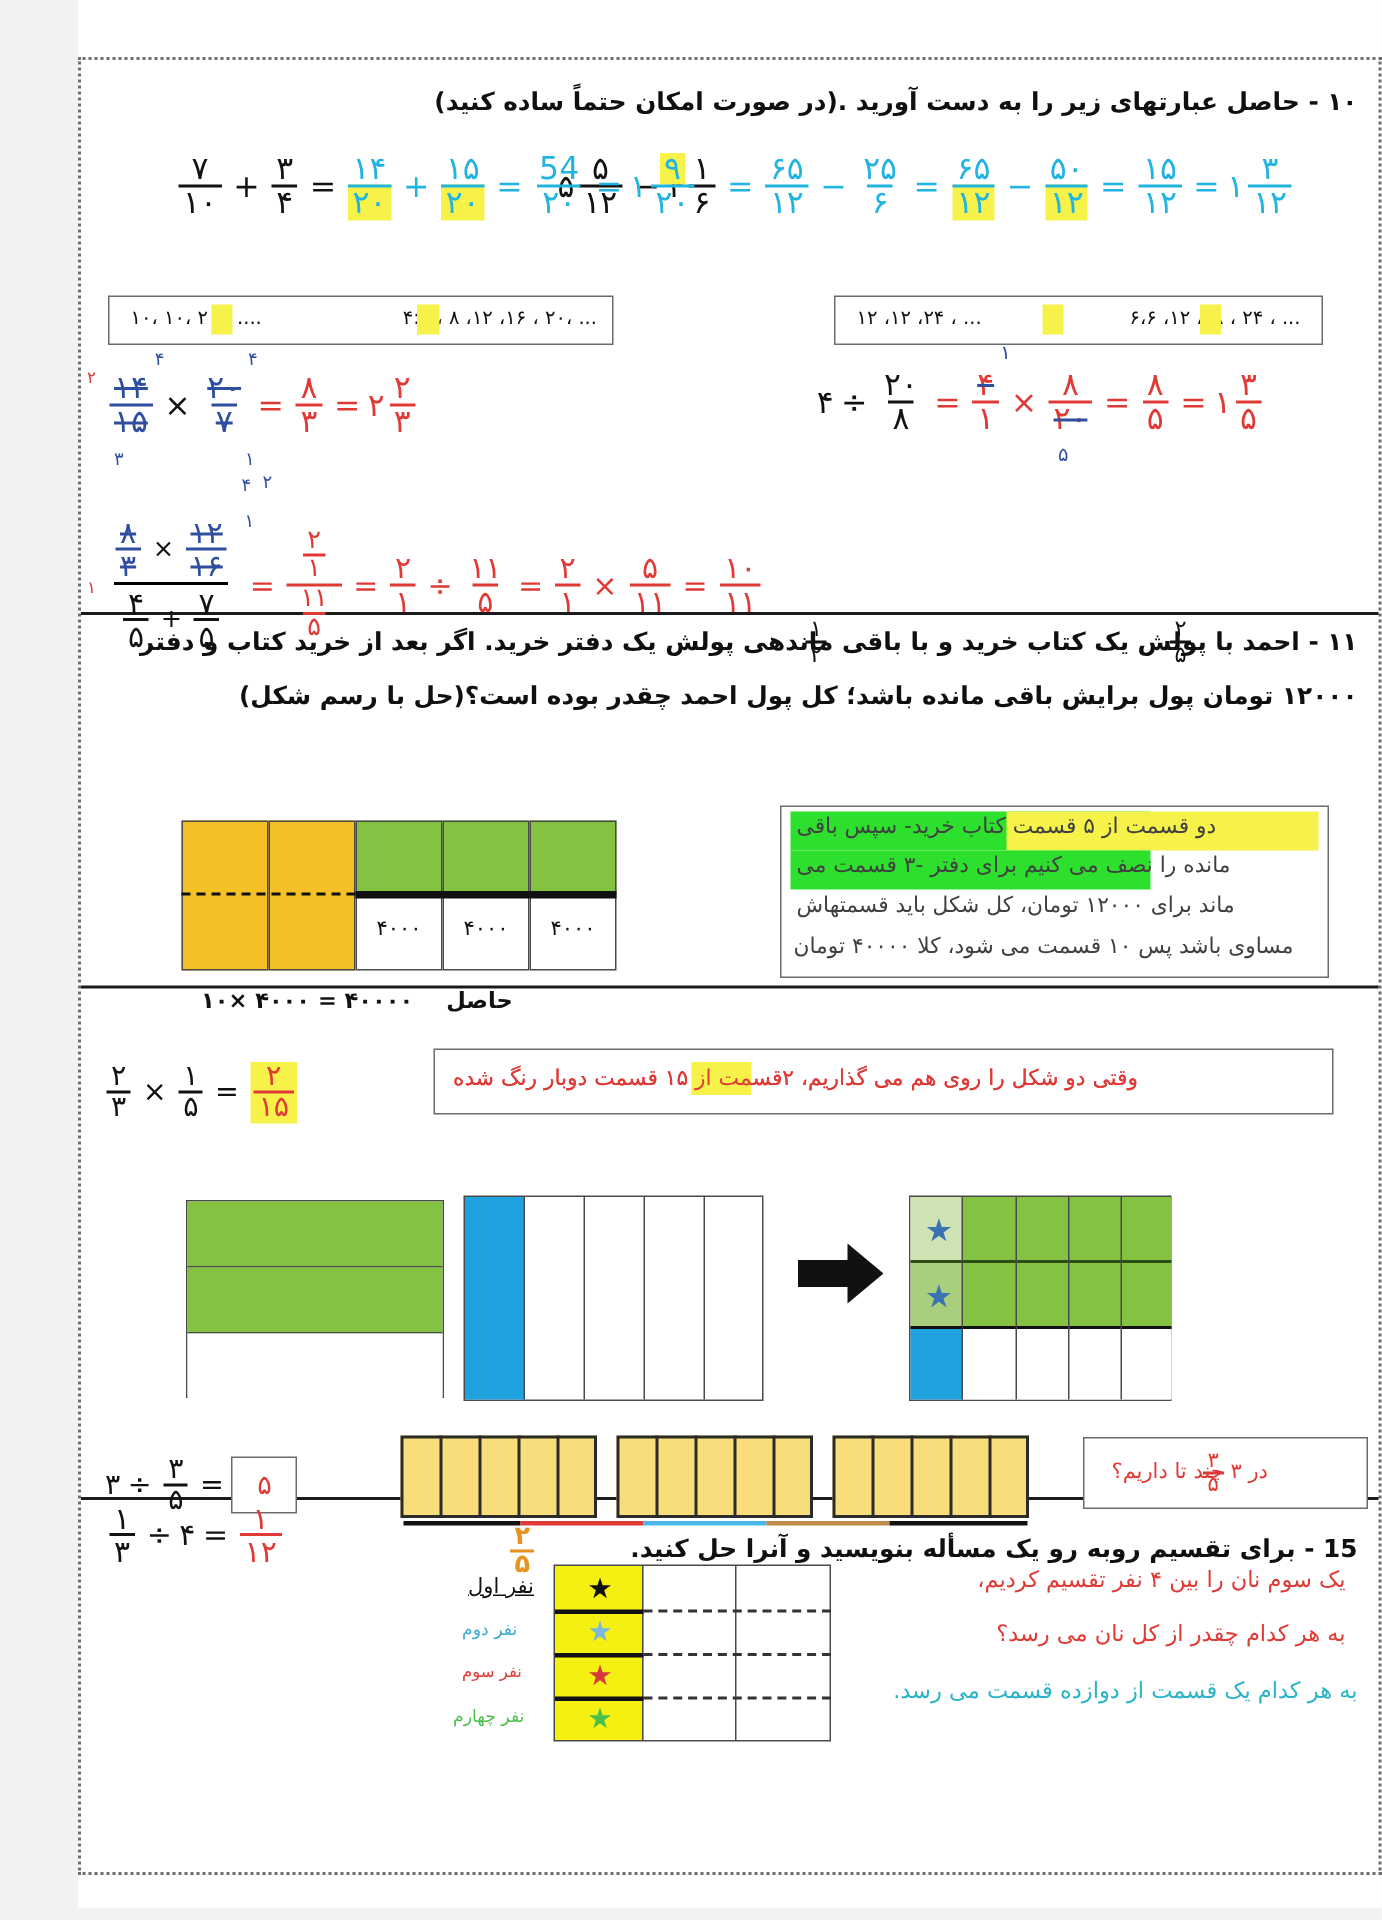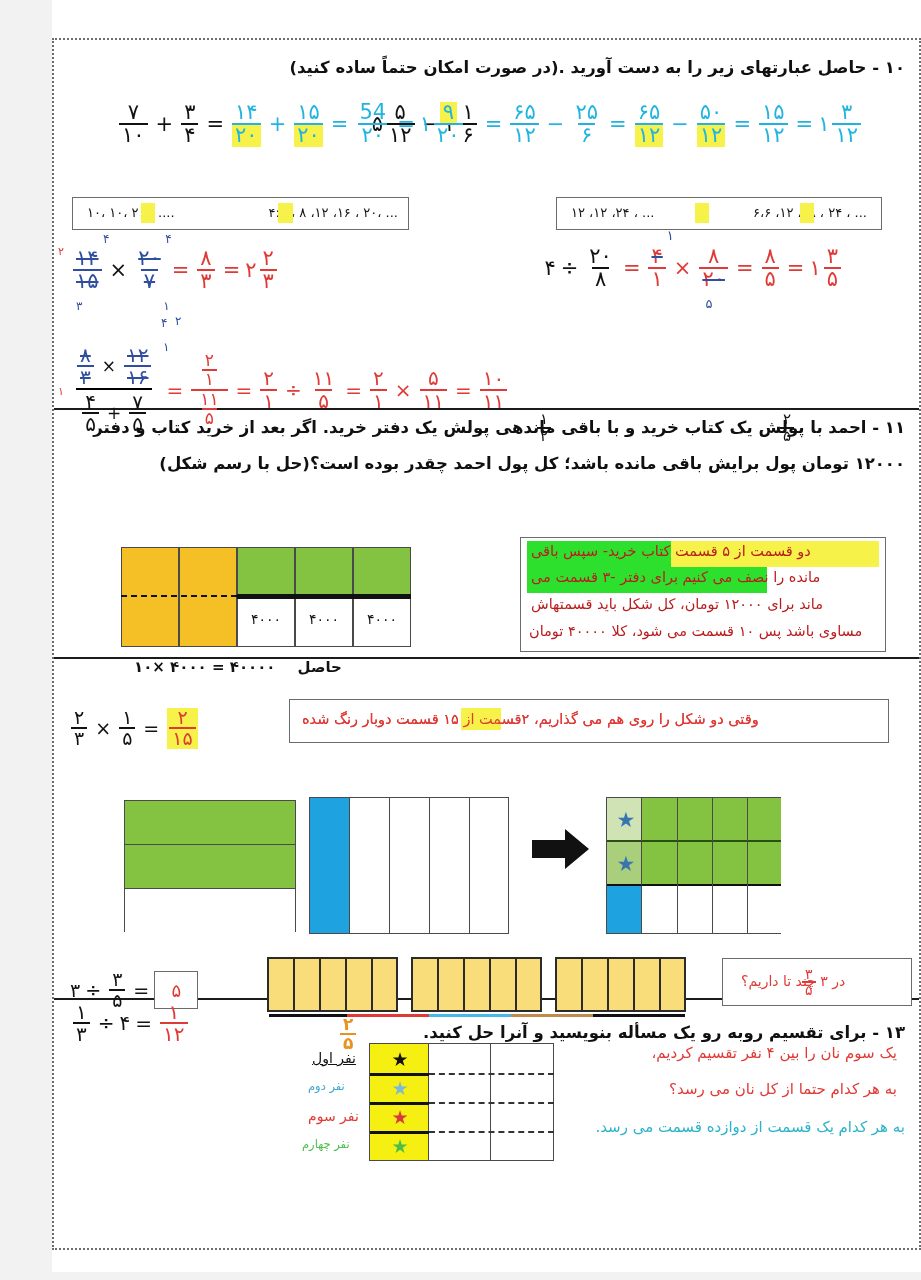--- a/index.html
+++ b/index.html
@@ -52,21 +52,21 @@
   .hl { background: #f6f24a; }
 
   .box { position: absolute; border: 1.6px solid #6b6b6b; background: #fff; }
 
   .small { font-size: 13px; }
   .hw {
     position: absolute; direction: rtl; white-space: nowrap;
     font-family: "DejaVu Sans", sans-serif;
     font-size: 14.5px; color: #e03a36;
   }
-  .hwb { color: #b91c1c; }
+  .hwb { color: #404040; }
   .cell { position: absolute; border: 1.2px solid #4a4a4a; }
 
   .starwrap { position:absolute; display:flex; align-items:center; justify-content:center; }
 </style>
 </head>
 <body>
 
 <div id="page">
   <div id="sheet">
 
@@ -517,21 +517,21 @@
       <span class="op">÷</span>
       <span>۴</span>
       <span class="op">=</span>
       <span class="frac red">
           <span class="num">۱</span>
           <span class="den">۱۲</span>
         </span>
     </div>
 
     <div class="q" style="top:983px; right:14px;">
-      <span>۱۳ -</span>
+      <span>15 -</span>
       <span>برای تقسیم روبه رو یک مسأله بنویسید و آنرا حل کنید.</span>
     </div>
 
     <div style="position:absolute; left:315px; top:1003px; width:185px; height:118px; border:1.5px solid #4a4a4a;">
       <div style="position:absolute;left:0;top:0;width:59px;height:100%;background:#f5ef12;border-right:1.5px solid #4a4a4a;"></div>
       <div style="position:absolute;left:120px;top:0;width:1.2px;height:100%;background:#4a4a4a;"></div>
       <div style="position:absolute;left:0;top:29px;width:59px;height:2.5px;background:#111;"></div>
       <div style="position:absolute;left:0;top:58px;width:59px;height:2.5px;background:#111;"></div>
       <div style="position:absolute;left:0;top:87px;width:59px;height:2.5px;background:#111;"></div>
       <div style="position:absolute;left:59px;top:29px;width:125px;height:0;border-top:2px dashed #333;"></div>
@@ -541,31 +541,31 @@
       <div class="starwrap" style="left:18px;top:32px;width:24px;height:24px;color:#7bb8d9;font-size:19px;">★</div>
       <div class="starwrap" style="left:18px;top:61px;width:24px;height:24px;color:#d63a3a;font-size:19px;">★</div>
       <div class="starwrap" style="left:18px;top:90px;width:24px;height:24px;color:#4bbf4b;font-size:19px;">★</div>
     </div>
     <div class="hw" style="left:258px; top:1010px; font-size:14px; color:#111;text-decoration:underline;">
       <span>نفر اول</span>
     </div>
     <div class="hw" style="left:254px; top:1039px; font-size:11.5px; color:#3fa8cf;">
       <span>نفر دوم</span>
     </div>
-    <div class="hw" style="left:254px; top:1068px; font-size:14px; color:#e03a36;">
+    <div class="hw" style="left:254px; top:1068px; font-size:11px; color:#e03a36;">
       <span>نفر سوم</span>
     </div>
     <div class="hw" style="left:248px; top:1097px; font-size:11.5px; color:#4bbf4b;">
       <span>نفر چهارم</span>
     </div>
 
     <div class="hw" style="right:22px; top:1004px; font-size:15px; color:#e03a36;">
       <span>یک سوم نان را بین ۴ نفر تقسیم کردیم،</span>
     </div>
     <div class="hw" style="right:22px; top:1040px; font-size:15px; color:#e03a36;">
-      <span>به هر کدام حتما از کل نان می رسد؟</span>
+      <span>به هر کدام چقدر از کل نان می رسد؟</span>
     </div>
     <div class="hw" style="right:14px; top:1078px; font-size:15px; color:#2bb3c8;">
       <span>به هر کدام یک قسمت از دوازده قسمت می رسد.</span>
     </div>
 
   </div>
 </div>
 
 </body></html>

